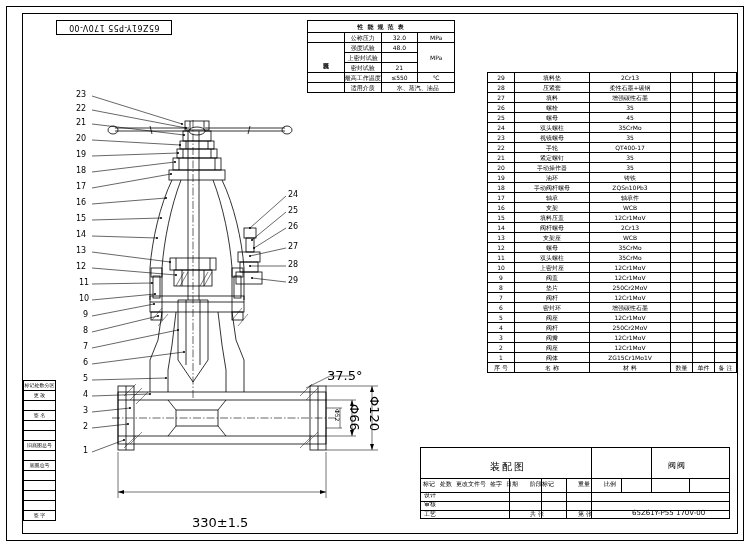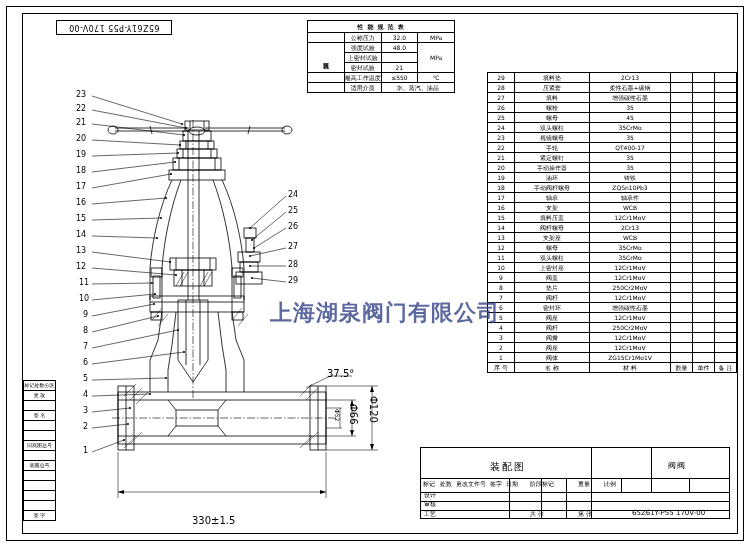--- a/index.html
+++ b/index.html
@@ -128,21 +128,21 @@
   .lead {
     position: absolute;
     font-size: 8px;
     color: #000;
     line-height: 1;
   }
 
   
   .dim {
     position: absolute;
-    font-size: 10px;
+    font-size: 13px;
     line-height: 1;
     white-space: nowrap;
   }
   .dim.v {
     writing-mode: vertical-rl;
     text-orientation: mixed;
   }
 
   
   .watermark {
@@ -762,21 +762,20 @@
   <div class="lead" style="left:288px; top:243px;">27</div>
   <div class="lead" style="left:288px; top:261px;">28</div>
   <div class="lead" style="left:288px; top:277px;">29</div>
 
   <div class="dim" style="left:192px; top:516px;">330±1.5</div>
   <div class="dim" style="left:327px; top:369px;">37.5°</div>
   <div class="dim v" style="left:348px; top:404px;">Φ66</div>
   <div class="dim v" style="left:368px; top:396px;">Φ120</div>
   <div class="dim v" style="left:334px; top:409px; font-size:6px;">Φ52</div>
 
-  <div class="watermark">上海湖泉阀门有限公司</div>
 
   <div class="titleblock">
 
     <div class="tb-line" style="left:0; top:30px; width:308px; height:1px;"></div>
     <div class="tb-line" style="left:0; top:44px; width:308px; height:1px;"></div>
     <div class="tb-line" style="left:0; top:53px; width:308px; height:1px;"></div>
     <div class="tb-line" style="left:0; top:62px; width:308px; height:1px;"></div>
 
     <div class="tb-line" style="left:88px; top:30px; width:1px; height:40px;"></div>
     <div class="tb-line" style="left:170px; top:0; width:1px; height:70px;"></div>

